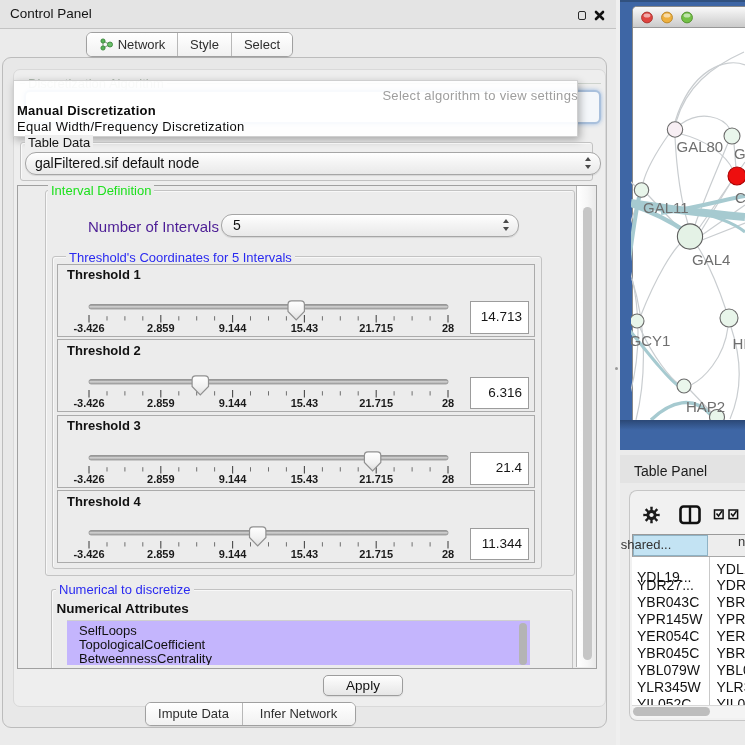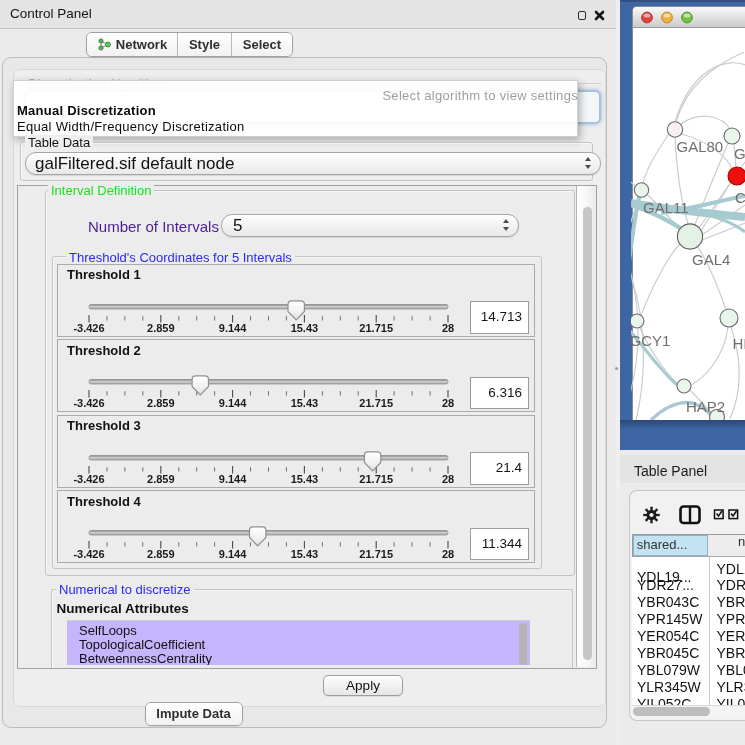--- a/index.html
+++ b/index.html
@@ -1,29 +1,29 @@
 <!DOCTYPE html>
 <html><head><meta charset="utf-8">
 <style>
 html,body{margin:0;padding:0}
 body{width:745px;height:745px;overflow:hidden;position:relative;background:#ececec;
  font-family:"Liberation Sans",sans-serif;-webkit-font-smoothing:antialiased}
 .ab{position:absolute}
 .cmb{position:absolute;border:1px solid #a6a6a6;border-radius:11px;
  background:linear-gradient(#ffffff,#f4f4f4 45%,#e9e9e9);box-shadow:0 1px 1px rgba(0,0,0,.10);
- font-size:17px;color:#111;line-height:21px;white-space:nowrap;overflow:hidden}
+ font-size:14px;color:#111;line-height:21px;white-space:nowrap;overflow:hidden}
 .arr{position:absolute;right:8px;top:50%;width:7px;height:14px;margin-top:-7px}
 .arr:before{content:"";position:absolute;left:0;top:1px;border-left:3.5px solid transparent;border-right:3.5px solid transparent;border-bottom:4.5px solid #4a4a4a}
 .arr:after{content:"";position:absolute;left:0;bottom:1px;border-left:3.5px solid transparent;border-right:3.5px solid transparent;border-top:4.5px solid #4a4a4a}
 .etch{position:absolute;border:1px solid #c2c2c2;border-radius:3px;box-shadow:inset 1px 1px 0 rgba(255,255,255,.65)}
 .gt{position:absolute;font-size:13px;padding:0 3px;white-space:nowrap}
 .seg{position:absolute;display:flex;border:1px solid #a0a0a0;border-radius:6px;overflow:hidden;
  background:#fff;box-shadow:0 1px 1px rgba(0,0,0,.08)}
 .seg>div{height:100%;display:flex;align-items:center;justify-content:center;
- font-size:13px;font-weight:bold;color:#2e2e2e;background:linear-gradient(#ffffff,#f1f1f1);border-left:1px solid #b8b8b8;box-sizing:border-box}
+ font-size:13px;font-weight:normal;color:#2e2e2e;background:linear-gradient(#ffffff,#f1f1f1);border-left:1px solid #b8b8b8;box-sizing:border-box}
 .seg>div:first-child{border-left:none}
 .seg>div.on{background:linear-gradient(#9d9d9d,#7d7d7d);color:#f3f3f3;border-left-color:#8a8a8a}
 .tpan{position:absolute;left:57px;width:475.5px;height:71px;border:1px solid #ababab;background:#ececec}
 .tpan b{position:absolute;left:9px;top:2.5px;font-size:13px;color:#111}
 .tpan svg{position:absolute;left:8px;top:26px}
 .val{position:absolute;left:412px;top:36.5px;width:51px;height:30.5px;background:#fff;border:1px solid #9c9c9c;
  font-size:13.5px;color:#161616;text-align:right;line-height:30px;padding-right:5.5px}
 .row1{position:absolute;left:5px;width:73px;font-size:14px;color:#131313;white-space:nowrap}
 .row2{position:absolute;left:84.5px;width:40px;font-size:14px;color:#131313;white-space:nowrap;overflow:hidden}
 </style></head>
@@ -206,20 +206,21 @@
  <div style="position:absolute;left:12px;top:2px;font-size:13px;color:#101010">SelfLoops</div>
  <div style="position:absolute;left:12px;top:16.2px;font-size:13px;color:#101010">TopologicalCoefficient</div>
  <div style="position:absolute;left:12px;top:30.4px;font-size:13px;color:#101010">BetweennessCentrality</div>
  <div style="position:absolute;left:452px;top:2px;width:8px;height:42px;background:#b4b4b4;border-radius:4px"></div>
 </div>
 
 <div class="ab" style="left:323px;top:674.5px;width:78px;height:19px;border:1px solid #9d9d9d;border-radius:5px;background:linear-gradient(#fefefe,#f2f2f2 50%,#e6e6e6);font-size:13.5px;color:#111;text-align:center;line-height:19px;box-shadow:0 1px 1px rgba(0,0,0,.08)">Apply</div>
 
 <div class="seg" style="left:144.5px;top:702px;height:21.5px">
  <div style="width:96px">Impute Data</div>
+ <div style="width:113px">Infer Network</div>
 </div>
 
 <div class="ab" style="left:616px;top:0;width:4px;height:745px;background:#efefef"></div>
 <div class="ab" style="left:620px;top:0;width:125px;height:450px;background:#3e66a5;border-top:2px solid #31517f"></div>
 
 <div class="ab" style="left:632px;top:6px;width:113px;height:414px;background:#fff;border:1px solid #8a8a8a;border-right:none;border-radius:5px 0 0 0"></div>
 <div class="ab" style="left:633px;top:7px;width:112px;height:20px;background:linear-gradient(#f9f9f9,#cbcbcb);border-bottom:1px solid #989898;border-radius:4px 0 0 0"></div>
 <svg class="ab" style="left:633px;top:7px" width="70" height="21" viewBox="0 0 70 21">
  <circle cx="14" cy="10.5" r="5.4" fill="#df4440" stroke="#ad3733" stroke-width="1"></circle>
  <circle cx="34" cy="10.5" r="5.4" fill="#eeb03e" stroke="#bd8a2d" stroke-width="1"></circle>
@@ -301,21 +302,21 @@
  <g fill="none" stroke="#111" stroke-width="1.5">
   <rect x="73.5" y="7" width="8.6" height="8.6"></rect>
   <rect x="88" y="7" width="8.6" height="8.6"></rect>
   <path d="M75.5 10.5 l2 2.5 3.5 -5"></path>
   <path d="M90 10.5 l2 2.5 3.5 -5"></path>
  </g>
 </svg>
 
 <div class="ab" style="left:632px;top:533.5px;width:113px;height:23px;background:#ededed;border-left:1px solid #9a9a9a;border-top:1px solid #9a9a9a;border-bottom:1px solid #a8a8a8;box-sizing:border-box"></div>
 <div class="ab" style="left:632.5px;top:534.5px;width:75.5px;height:21px;background:#c3e3f3;border:1px solid #8fb3c5;box-sizing:border-box"></div>
-<div class="ab" style="left:624px;top:534px;width:76px;height:22px;font-size:13px;color:#333;text-align:center;line-height:22px">shared...</div>
+<div class="ab" style="left:608px;top:534px;width:76px;height:22px;font-size:13px;color:#333;text-align:center;line-height:22px">shared...</div>
 <div class="ab" style="left:738px;top:534px;font-size:13px;color:#333">n</div>
 <div class="ab" style="left:632px;top:556.5px;width:113px;height:148.5px;background:#fff;overflow:hidden">
  <div class="ab" style="left:76.5px;top:0;width:1px;height:149px;background:#c9c9c9"></div>
  <div class="row1" style="top:12px">YDL19...</div>
     <div class="row2" style="top:4.0px">YDL194W</div>
  <div class="row1" style="top:20.9px">YDR27...</div>
     <div class="row2" style="top:20.9px">YDR277C</div>
  <div class="row1" style="top:37.8px">YBR043C</div>
     <div class="row2" style="top:37.8px">YBR043C</div>
  <div class="row1" style="top:54.7px">YPR145W</div>

